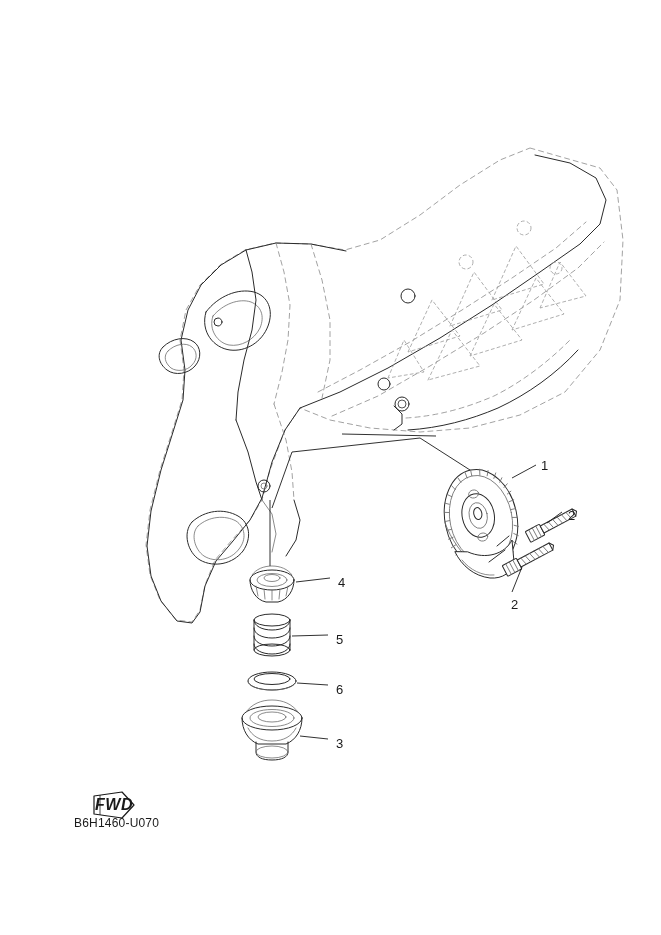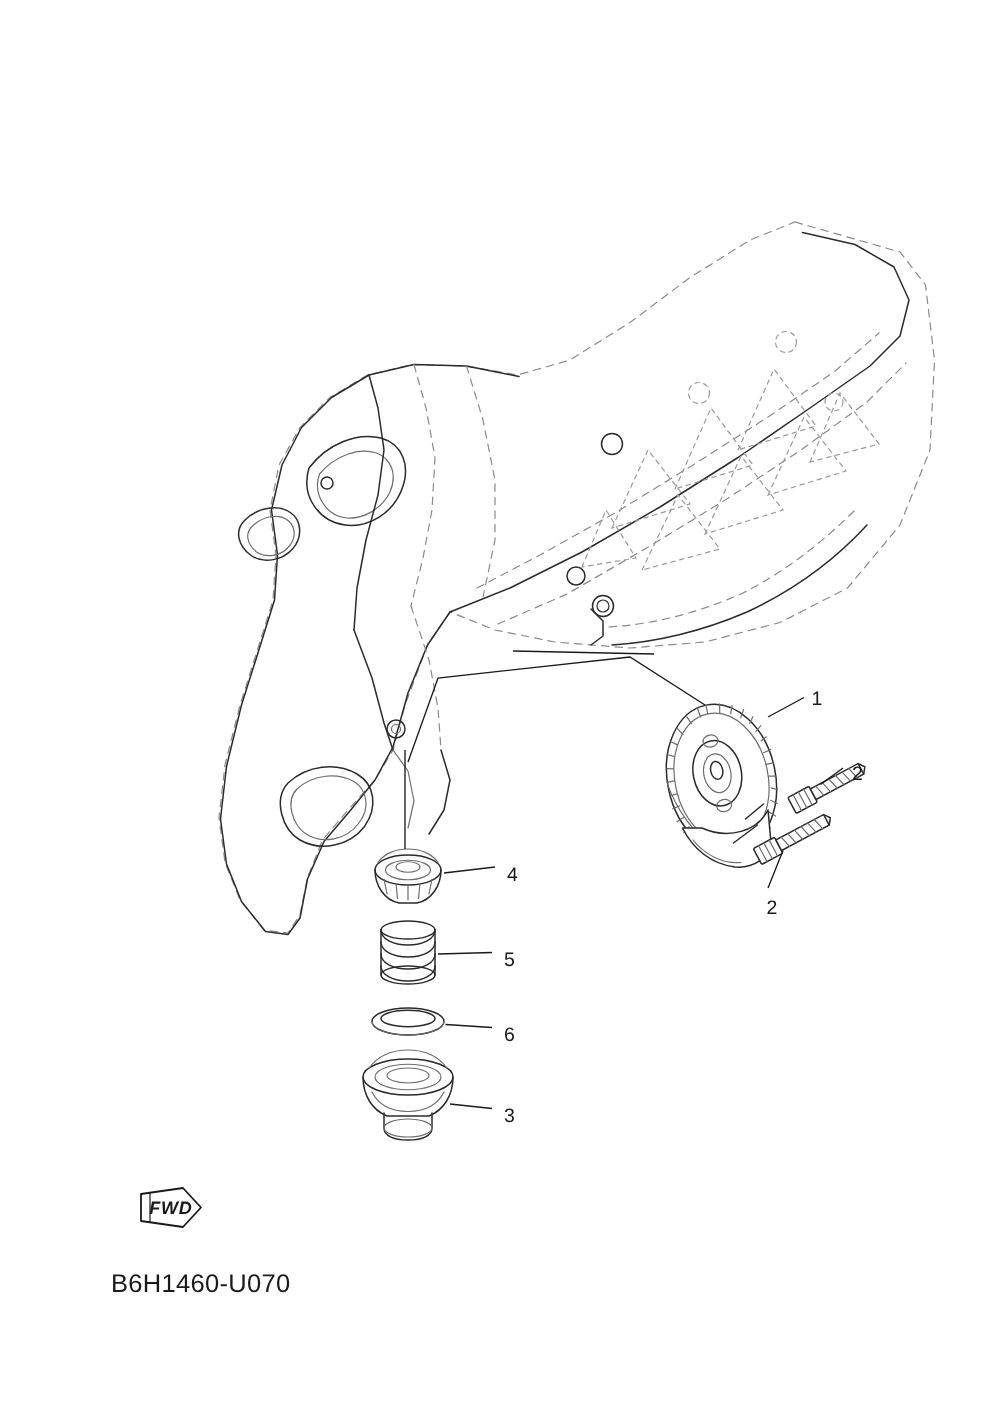--- a/index.html
+++ b/index.html
@@ -28,42 +28,42 @@
     position: absolute;
     font-size: 13px;
     color: #1a1a1a;
     font-family: "Liberation Sans", sans-serif;
     line-height: 1;
     user-select: none;
   }
   #part-code {
     position: absolute;
     left: 74px;
-    top: 846px;
-    font-size: 17px;
+    top: 816px;
+    font-size: 12px;
     color: #1a1a1a;
     letter-spacing: 0.2px;
   }
   #fwd-marker {
     position: absolute;
     left: 92px;
     top: 790px;
     width: 44px;
     height: 30px;
   }
   #fwd-label {
     position: absolute;
     left: 0;
     top: 0;
     width: 44px;
     height: 30px;
     display: flex;
     align-items: center;
     justify-content: center;
-    font-size: 12px;
+    font-size: 16px;
     font-weight: bold;
     font-style: italic;
     color: #1a1a1a;
     letter-spacing: 0.5px;
     text-align: right;
   }
 </style>
 </head>
 <body>
 

